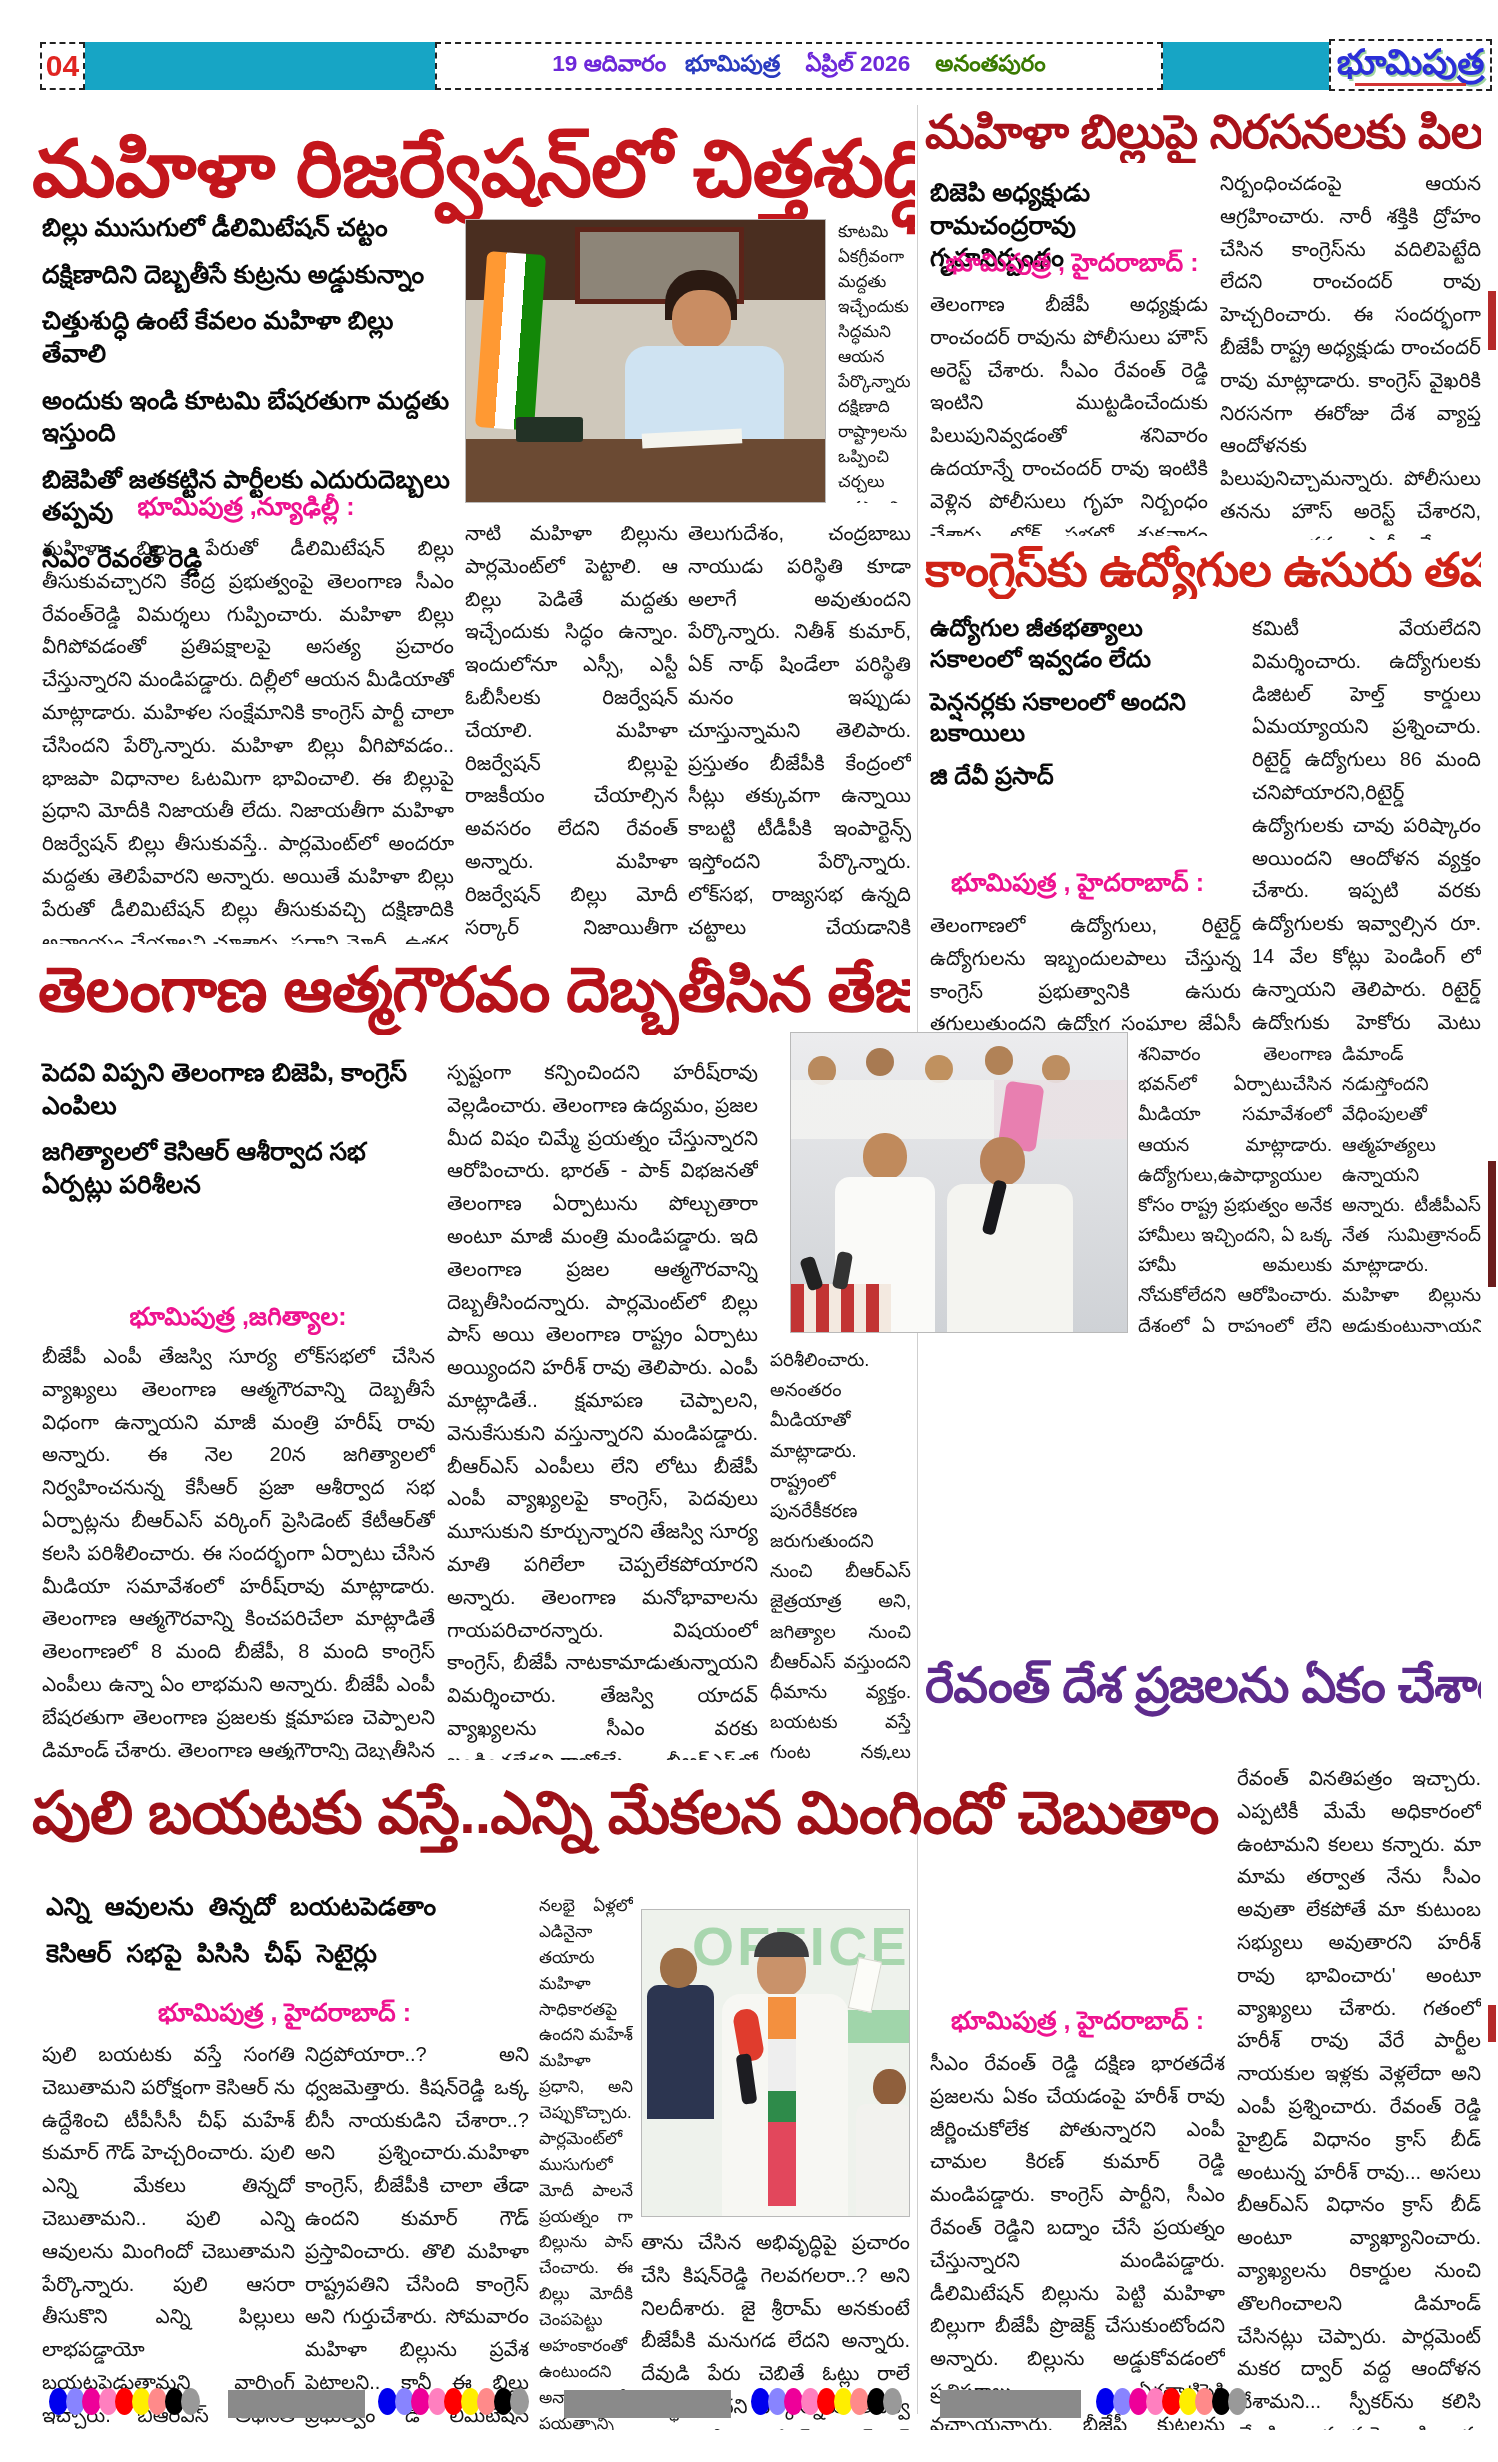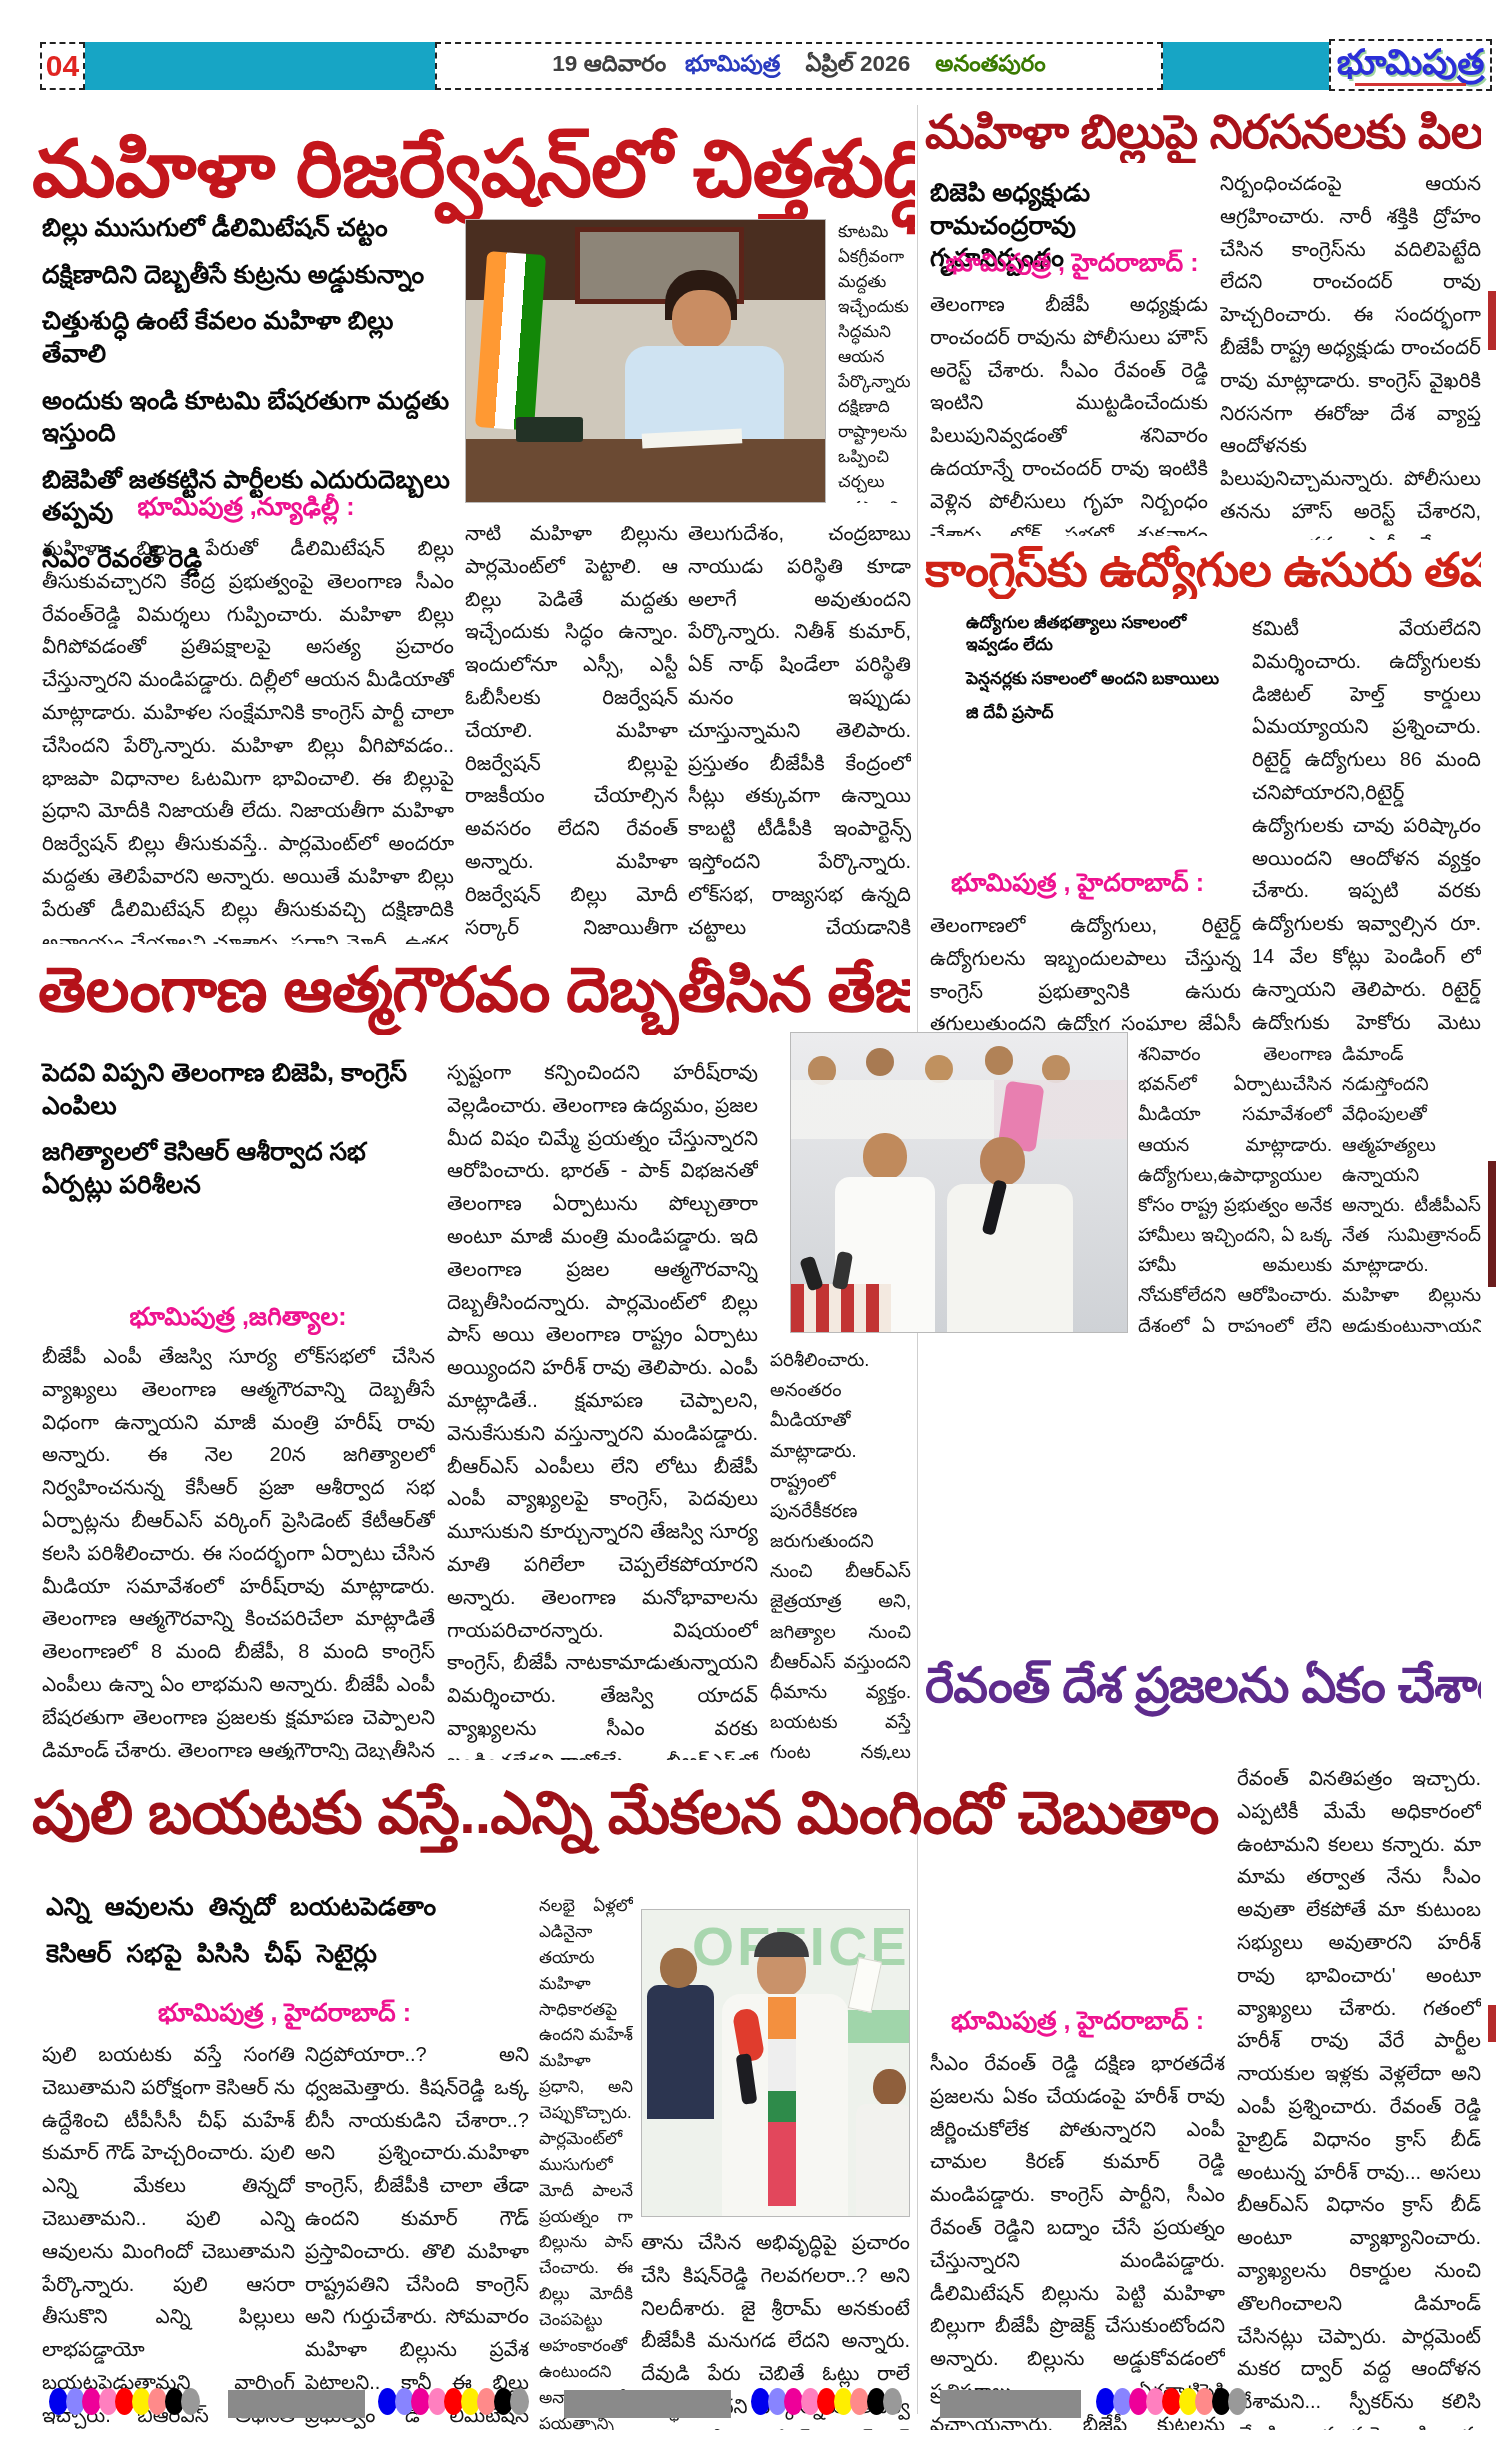--- a/index.html
+++ b/index.html
@@ -2,28 +2,28 @@
 <html style="font-size:13.4px"><head>
 <meta charset="utf-8">
 <style>
   html,body{margin:0;padding:0;background:#fff;}
   .page{position:relative;width:1499px;height:2462px;background:#ffffff;overflow:hidden;
         font-family:"Liberation Sans", sans-serif;color:#141414;}
   .abs{position:absolute;}
   .hl{font-weight:bold;white-space:nowrap;overflow:hidden;letter-spacing:-0.8px;}
   .body-col{font-size:20px;line-height:1.64;text-align:justify;overflow:hidden;color:#151515;}
   .subs .s{font-size:25px;font-weight:bold;line-height:1.3;margin-bottom:14.2px;color:#0a0a0a;}
-  .subs-sm .s{font-size:17px;margin-bottom:11.7px;margin-left:36px;}
+  .subs-sm .s{font-size:24px;margin-bottom:11.7px;}
   .date{font-size:25px;font-weight:bold;text-align:center;color:#ee1390;}
   .hdr-teal{background:#17a5c5;}
   .hdr-box{background:#fff;border:2.5px dashed #222;box-sizing:border-box;
            display:flex;align-items:center;justify-content:center;}
   .hdr-num{color:#e02521;font-weight:bold;font-size:30px;}
   .hdr-date{font-size:22.6px;font-weight:bold;white-space:nowrap;}
-  .hdr-date .red{color:#404040;} .hdr-date .blue{color:#2a3bbf;} .hdr-date .green{color:#3a7a00;}
+  .hdr-date .red{color:#6d28d9;} .hdr-date .blue{color:#2a3bbf;} .hdr-date .green{color:#3a7a00;}
   .logo-text{color:#2b2fd8;font-weight:bold;font-size:35px;text-shadow:1.7px 1.7px 0 #9fd49f;line-height:1;}
   .logo-tag{height:3.3px;background:#d23333;width:70%;margin:3.3px auto 0 auto;}
   .photo{overflow:hidden;border:0.8px solid #b9b9b9;box-sizing:border-box;}
   .vline{width:0.8px;background:#cfcfcf;}
   .dotgroup{display:flex;align-items:center;}
   .dot{width:19px;height:27px;border-radius:50%;margin-right:-2.5px;flex:none;}
   .graybar{background:#8a8a8a;}
   .tick{background:#b52b2b;}
 </style>
 </head>

